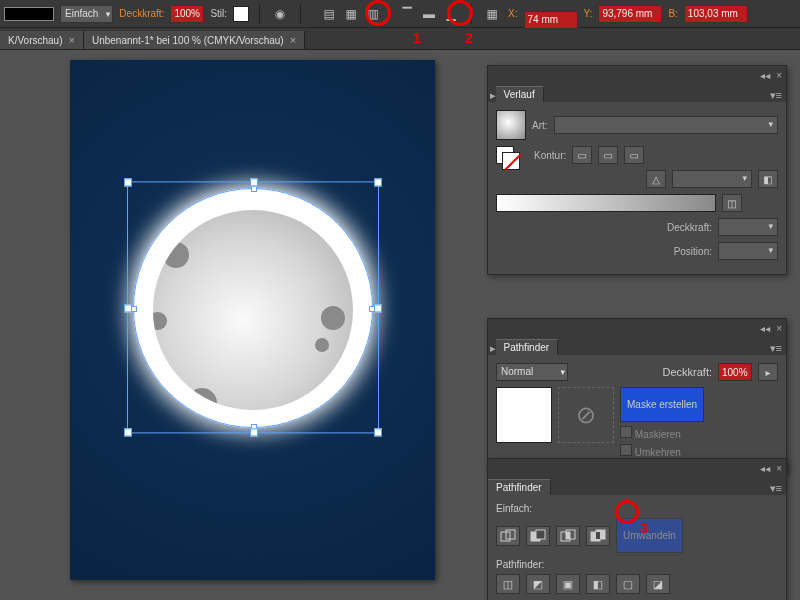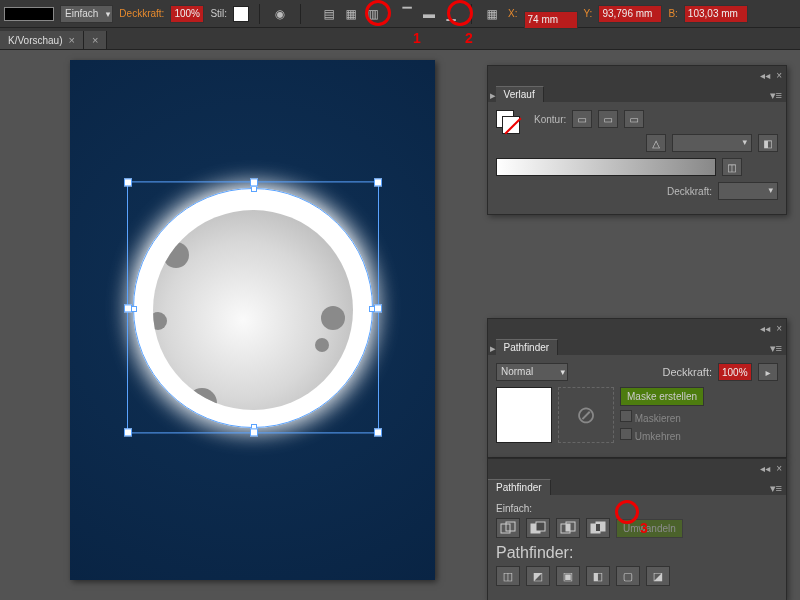--- a/index.html
+++ b/index.html
@@ -253,25 +253,25 @@
     border: 1px solid #222;
     background: #fff;
   }
   .mask-empty {
     width: 56px; height: 56px;
     border: 1px dashed #666;
     display:flex; align-items:center; justify-content:center;
     color:#888; font-size: 24px;
   }
   .ghost-btn {
-    background: #4d7c0f;
+    background: #1d4ed8;
     border: 1px solid #333;
     color: #ccc;
     font-size: 10px;
-    padding: 3px 6px;
+    padding: 11px 6px;
   }
   .checkbox {
     width: 12px; height: 12px;
     border: 1px solid #333;
     background: #5a5a5a;
     display: inline-block;
   }
   .pf-icon {
     width: 24px; height: 20px;
     border: 1px solid #333;
@@ -320,20 +320,21 @@
 <div class="marker-num" style="left:413px;top:30px">1</div>
 <div class="circle-marker" style="left:447px;top:0px"></div>
 <div class="marker-num" style="left:465px;top:30px">2</div>
 
 <div class="tabbar">
   <div class="tab">
     <span>K/Vorschau)</span>
     <span class="close">×</span>
   </div>
   <div class="tab">
+    <span>Unbenannt-1* bei 100 % (CMYK/Vorschau)</span>
     <span class="close">×</span>
   </div>
 </div>
 
 <div class="workspace">
   <div class="artboard">
     <div class="moon-glow"></div>
     <div class="moon-ring"></div>
     <div class="moon-body">
       <div class="crater" style="width:26px;height:26px;left:10px;top:32px"></div>
@@ -367,40 +368,49 @@
     <span>×</span>
   </div>
   <div class="panel-tabrow">
     <span class="collapse">▸</span>
     <span class="panel-tab">Verlauf</span>
     <span style="flex:1"></span>
     <span style="color:#aaa;padding:0 4px;cursor:pointer">▾≡</span>
   </div>
   <div class="panel-body">
     <div class="row">
+      <div class="grad-thumb"></div>
+      <span class="row-label" style="width:auto">Art:</span>
+      <div class="wide-drop"></div>
+    </div>
+    <div class="row">
       <div style="position:relative">
         <div class="mini-swatch"></div>
         <div class="mini-swatch none" style="position:absolute;left:6px;top:6px"></div>
       </div>
       <span class="row-label" style="width:auto;margin-left:14px">Kontur:</span>
       <span class="btn-small">▭</span>
       <span class="btn-small">▭</span>
       <span class="btn-small">▭</span>
     </div>
     <div class="row" style="justify-content:flex-end">
       <span class="btn-small">△</span>
       <div class="wide-drop" style="flex:0 0 80px"></div>
       <span class="btn-small">◧</span>
     </div>
     <div class="row">
       <div class="gradient-bar"></div>
       <span class="btn-small">◫</span>
     </div>
     <div class="row" style="justify-content:flex-end">
       <span class="row-label">Deckkraft:</span>
+      <div class="wide-drop" style="flex:0 0 60px"></div>
+    </div>
+    <div class="row" style="justify-content:flex-end">
+      <span class="row-label">Position:</span>
       <div class="wide-drop" style="flex:0 0 60px"></div>
     </div>
   </div>
 </div>
 
 <div class="panel" style="left:487px;top:318px">
   <div class="panel-head">
       <span>◂◂</span>
       <span>×</span>
     </div>
@@ -464,21 +474,21 @@
         </span>
       <span class="pf-icon">
           <svg width="16" height="14">
             <rect x="1" y="3" width="9" height="9" fill="#ccc" stroke="#ccc"></rect>
             <rect x="6" y="1" width="9" height="9" fill="#ccc" stroke="#ccc"></rect>
             <rect x="6" y="3" width="4" height="7" fill="#494949"></rect>
           </svg>
         </span>
       <button class="ghost-btn" style="opacity:.5">Umwandeln</button>
     </div>
-    <div style="color:#ccc;font-size:16px;margin:6px 0 4px">Pathfinder:</div>
+    <div style="color:#ccc;font-size:10px;margin:6px 0 4px">Pathfinder:</div>
     <div class="row">
       <span class="pf-icon">◫</span>
       <span class="pf-icon">◩</span>
       <span class="pf-icon">▣</span>
       <span class="pf-icon">◧</span>
       <span class="pf-icon">▢</span>
       <span class="pf-icon">◪</span>
     </div>
   </div>
 </div>

